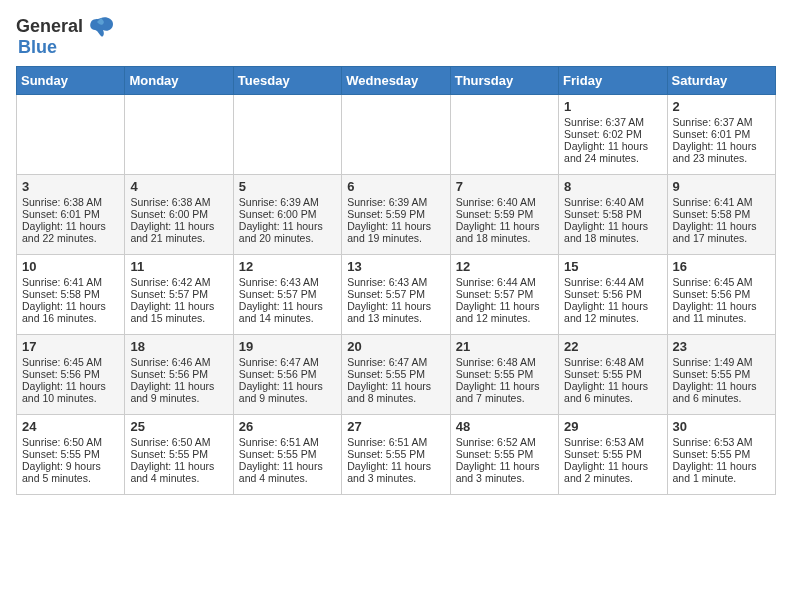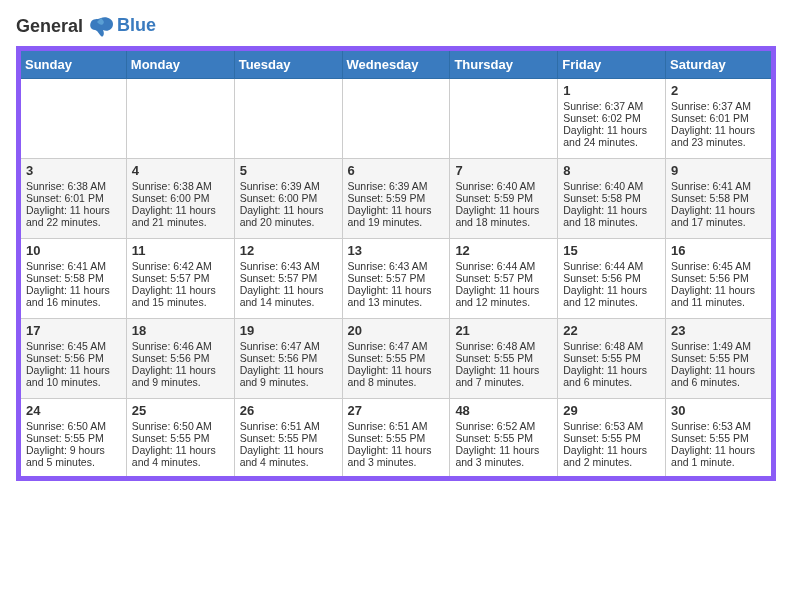--- a/index.html
+++ b/index.html
@@ -40,21 +40,21 @@
       color: #333;
     }
     .location-title {
       font-size: 16px;
       color: #555;
       margin-top: 2px;
     }
     .calendar-table {
       width: 100%;
       border-collapse: collapse;
-      border: 5px solid #8b5cf6;
+      border: 1px solid #8b5cf6;
     }
     .calendar-table th {
       background-color: #3a7bbf;
       color: #fff;
       font-size: 13px;
       font-weight: bold;
       padding: 6px 4px;
       text-align: left;
       border: 1px solid #2e6da8;
     }
@@ -80,21 +80,21 @@
     }
     .empty-cell {
       background: #fff !important;
     }
   </style>
 </head>
 <body>
 
 <div class="header-area">
   <div class="logo">
-    <div style="display:flex;line-height:1.1;">
+    <div style="display:flex;flex-direction:column;line-height:1.1;">
       <div style="display:flex;align-items:center;gap:2px;">
         <span class="logo-text-general">General</span>
         <svg width="28" height="22" viewBox="0 0 28 22" style="margin-left:2px;">
           <path d="M14 2 C18 0 26 2 26 8 C26 14 20 16 16 14 C18 18 16 22 14 20 C12 18 10 14 8 14 C4 14 2 10 4 6 C6 2 10 4 14 2Z" fill="#3a7bbf"></path>
           <path d="M14 2 C16 4 18 6 16 8 C14 10 12 8 10 6 C12 4 14 2 14 2Z" fill="#5a9fd4"></path>
         </svg>
       </div>
       <span class="logo-text-blue" style="margin-left:2px;">Blue</span>
     </div>
   </div>

